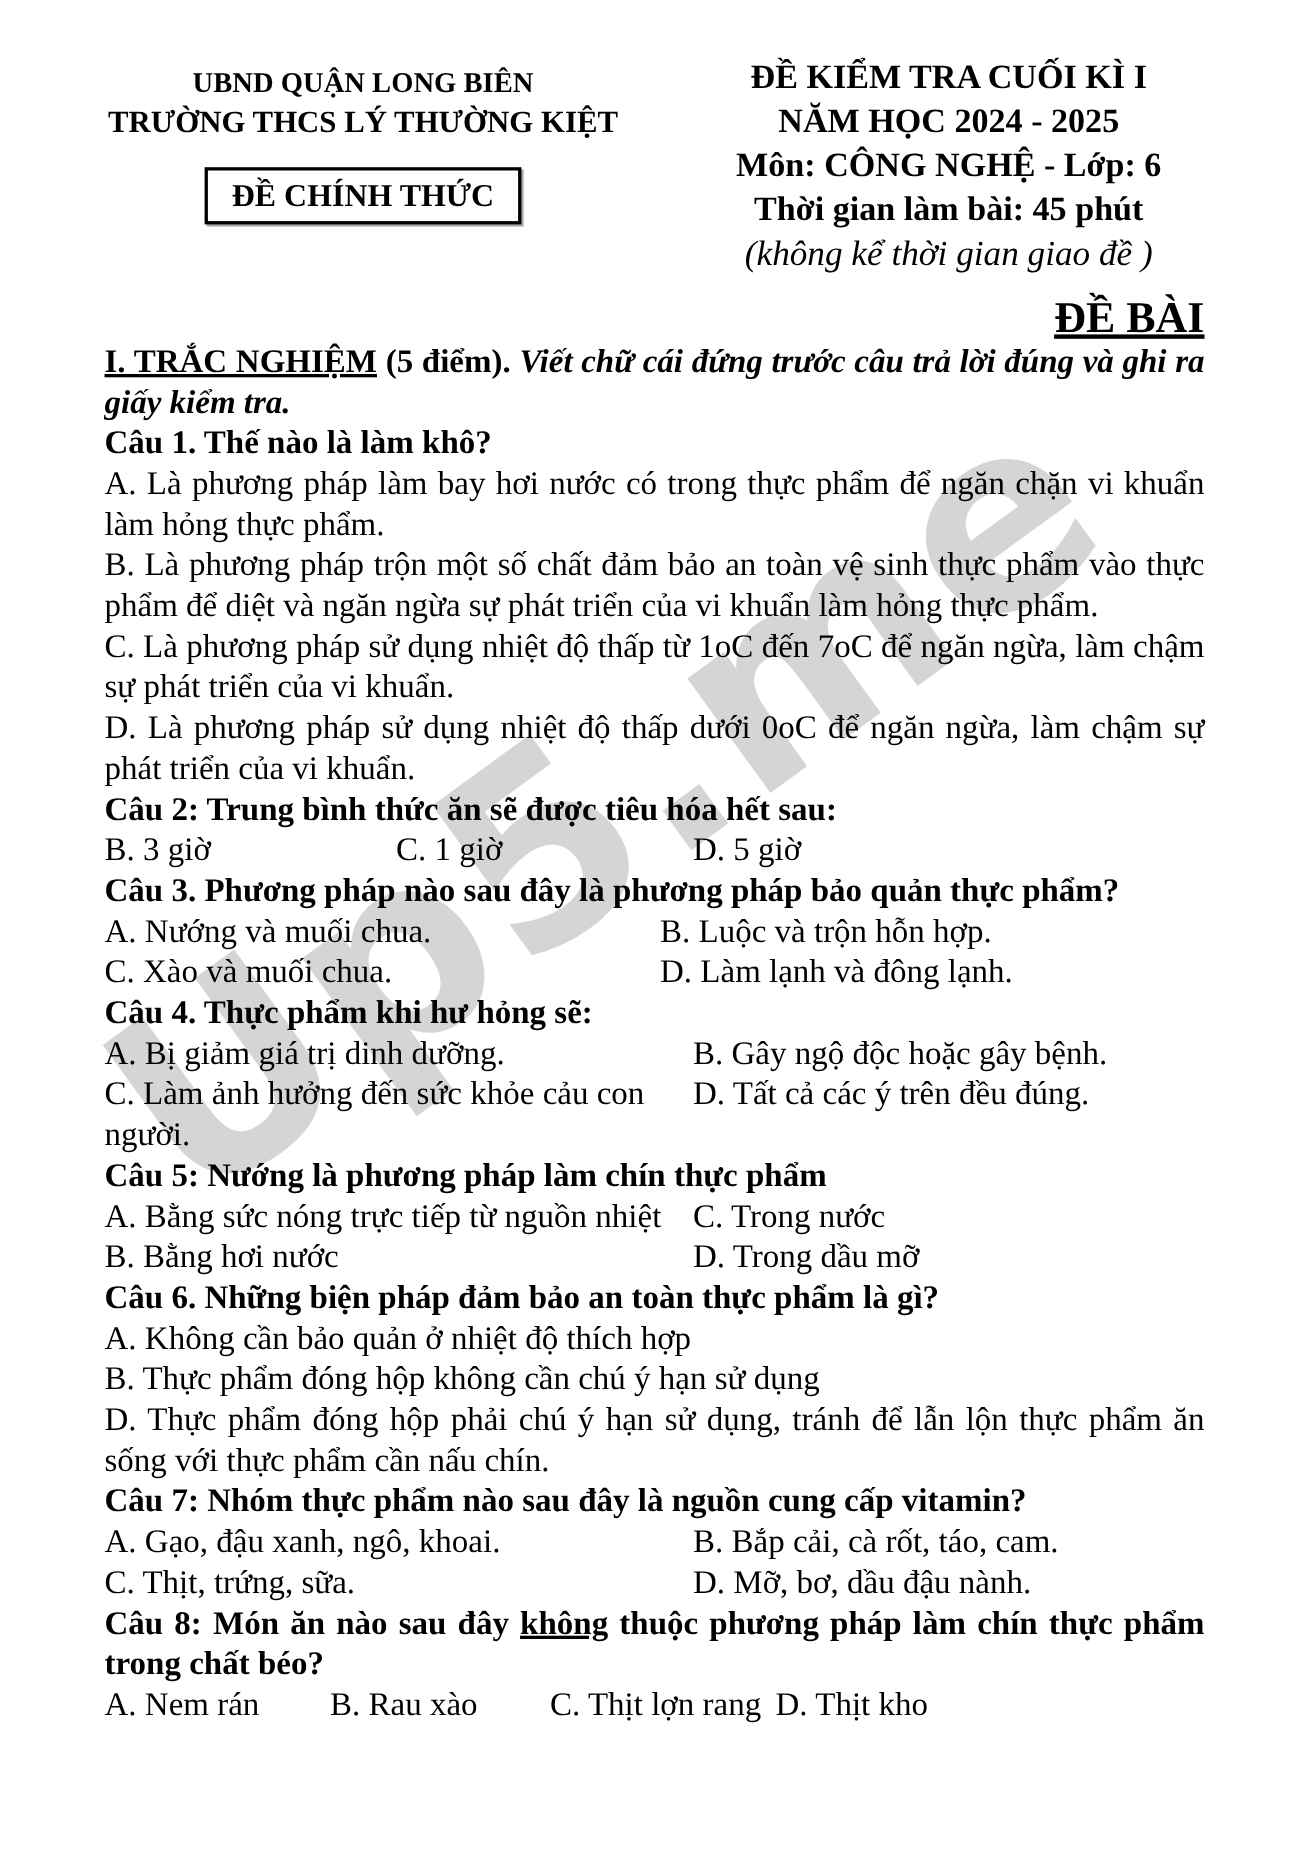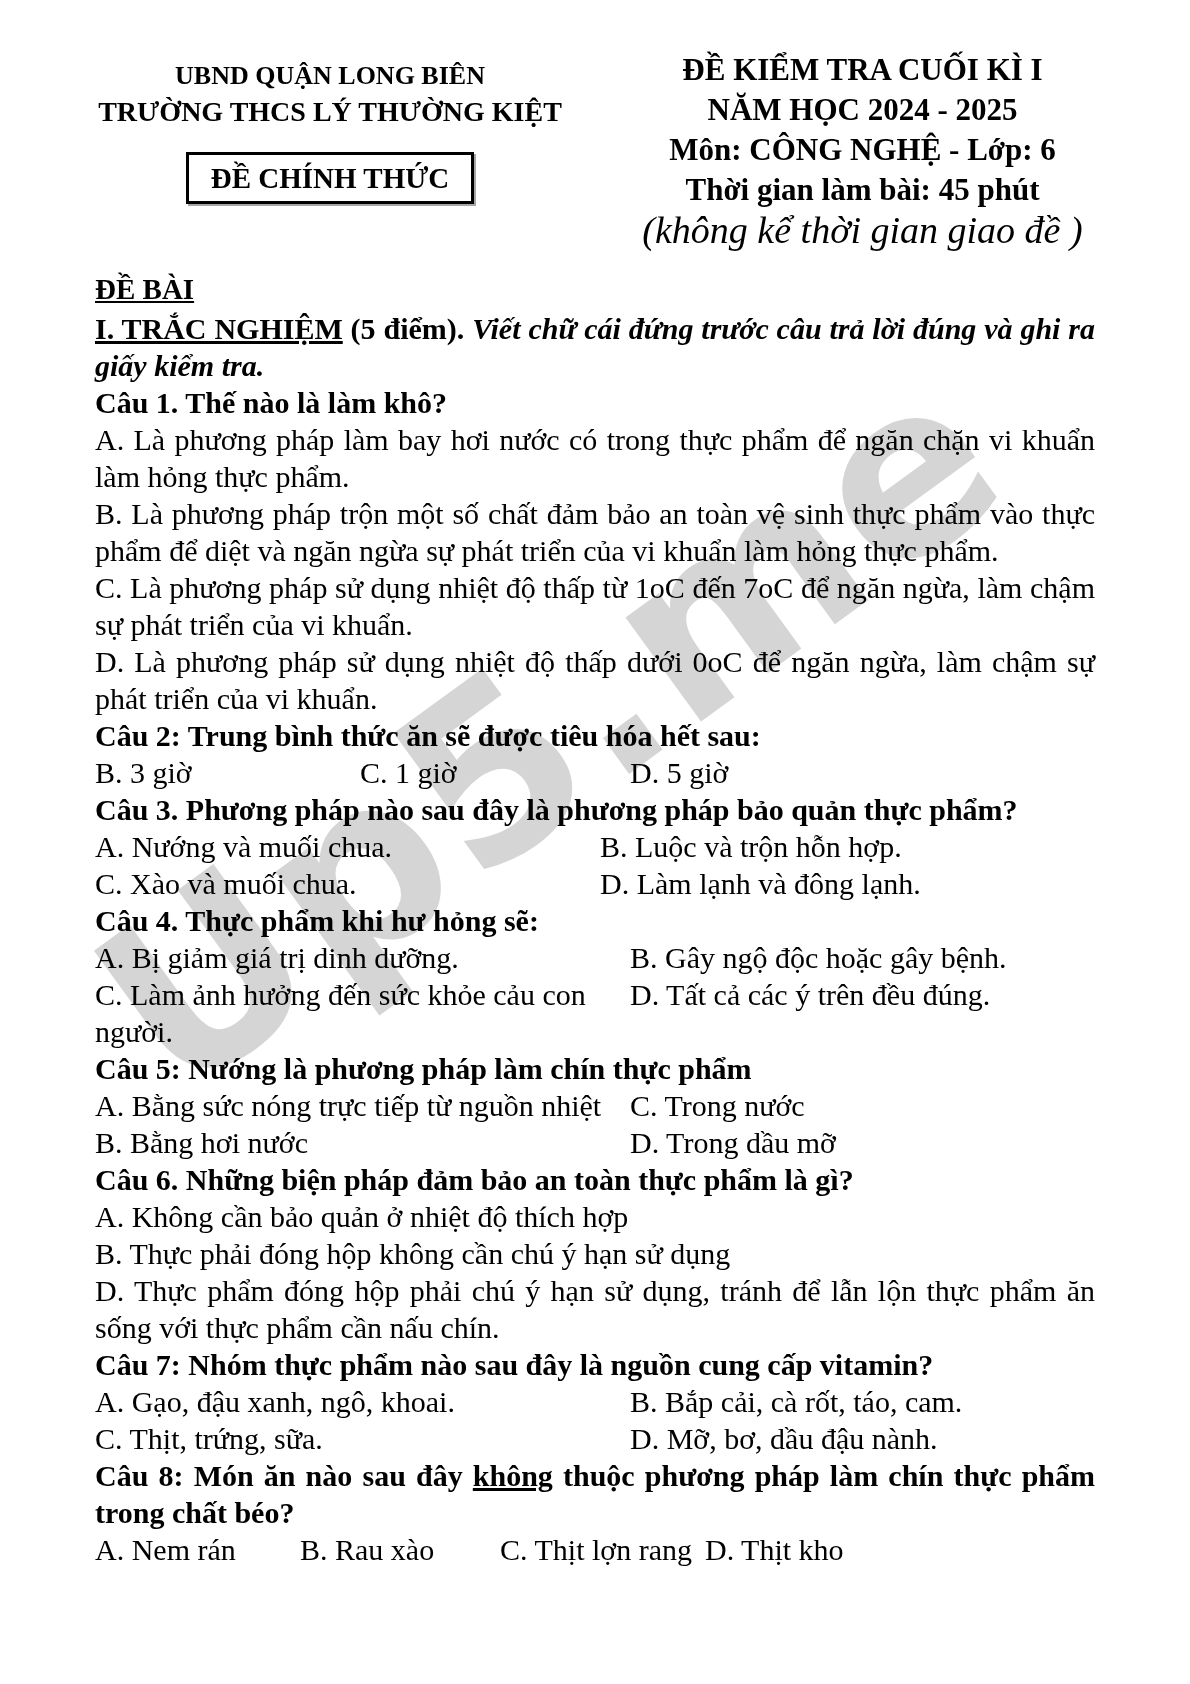--- a/index.html
+++ b/index.html
@@ -10,22 +10,22 @@
   .watermark span{font-family:"DejaVu Sans", sans-serif;font-weight:700;font-size:235px;
                   color:rgba(150,150,150,0.40);transform:rotate(-36deg);white-space:nowrap;letter-spacing:4px;}
   .content{position:relative;z-index:1;padding:50px 95px 0 95px;}
   .header{display:flex;align-items:flex-start;justify-content:space-between;}
   .h-left{width:470px;text-align:center;padding-top:10px;}
   .hl1{font-weight:700;font-size:26px;line-height:32px;}
   .hl2{font-weight:700;font-size:28px;line-height:40px;}
   .exam-box{display:inline-block;margin-top:20px;border:3px solid #000;
             padding:3px 22px;font-weight:700;font-size:29px;line-height:40px;box-shadow:2px 2px 0 rgba(0,0,0,0.35);}
   .h-right{width:465px;margin-left:50px;text-align:center;font-weight:700;font-size:31px;line-height:40px;}
-  .h-right .note{font-weight:400;font-style:italic;font-size:38px;}
-  .doc-title{text-align:left;font-weight:700;font-size:29px;line-height:42px;margin-top:18px;}
+  .h-right .note{font-weight:400;font-style:italic;font-size:32px;}
+  .doc-title{text-align:right;font-weight:700;font-size:40px;line-height:42px;margin-top:18px;}
   .doc-title span{text-decoration:underline;}
   .section{text-align:justify;}
   .sh-u{font-weight:700;text-decoration:underline;}
   .sh-b{font-weight:700;}
   .sh-i{font-weight:700;font-style:italic;}
   .q-title{font-weight:700;}
   .q-title .u{text-decoration:underline;}
   .opt{text-align:justify;}
   .row{display:flex;}
   .r4 .c1{width:270px;}.r4 .c2{width:265px;}.r4 .c3{width:270px;}.r4 .c4{flex:1;}
@@ -117,21 +117,21 @@
       </div>
       <div class="row two">
         <span class="lcol">B. Bằng hơi nước</span>
         <span class="rcol">D. Trong dầu mỡ</span>
       </div>
     </div>
 
     <div class="q">
       <div class="q-title">Câu 6. Những biện pháp đảm bảo an toàn thực phẩm là gì?</div>
       <div class="opt">A. Không cần bảo quản ở nhiệt độ thích hợp</div>
-      <div class="opt">B. Thực phải đóng hộp không cần chú ý hạn sử dụng</div>
+      <div class="opt">B. Thực phẩm đóng hộp không cần chú ý hạn sử dụng</div>
       <div class="opt">D. Thực phẩm đóng hộp phải chú ý hạn sử dụng, tránh để lẫn lộn thực phẩm ăn sống với thực phẩm cần nấu chín.</div>
     </div>
 
     <div class="q">
       <div class="q-title">Câu 7: Nhóm thực phẩm nào sau đây là nguồn cung cấp vitamin?</div>
       <div class="row two">
         <span class="lcol">A. Gạo, đậu xanh, ngô, khoai.</span>
         <span class="rcol">B. Bắp cải, cà rốt, táo, cam.</span>
       </div>
       <div class="row two">

